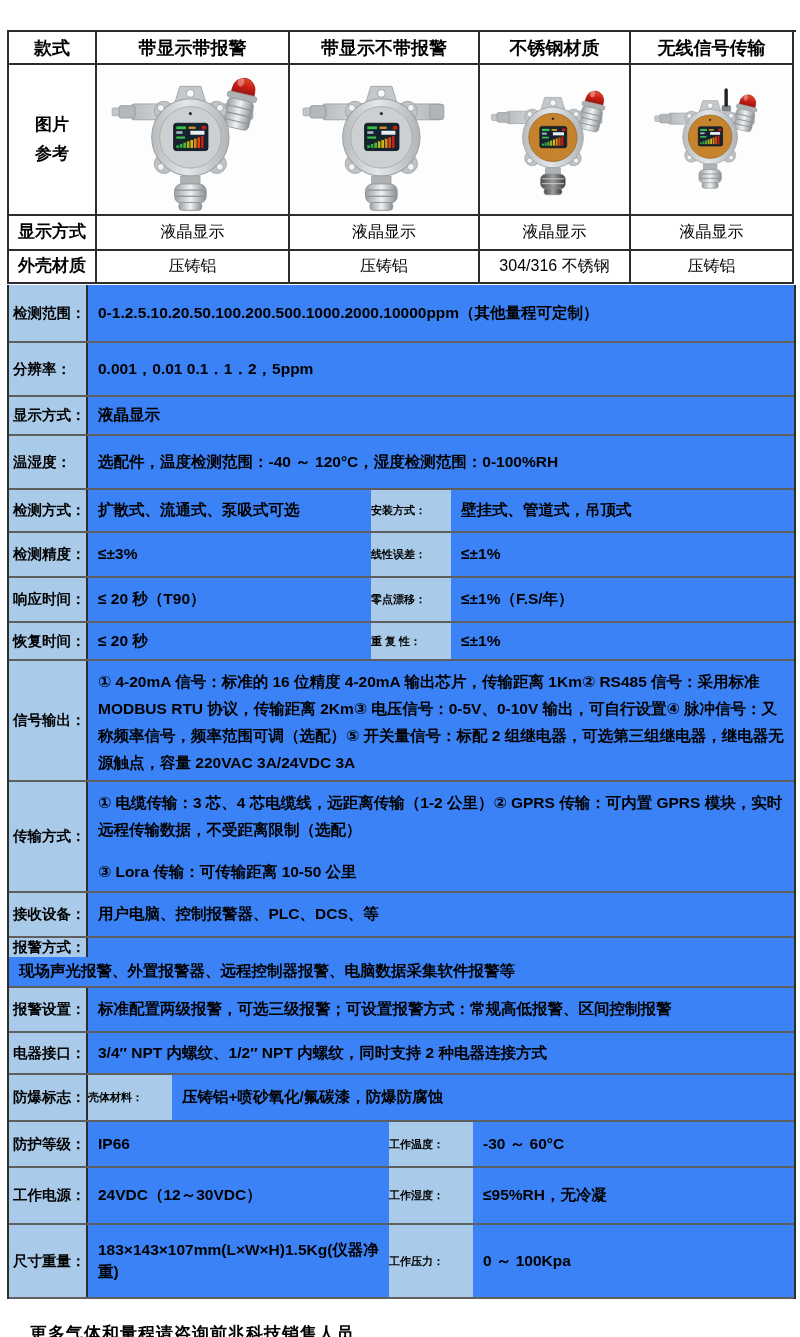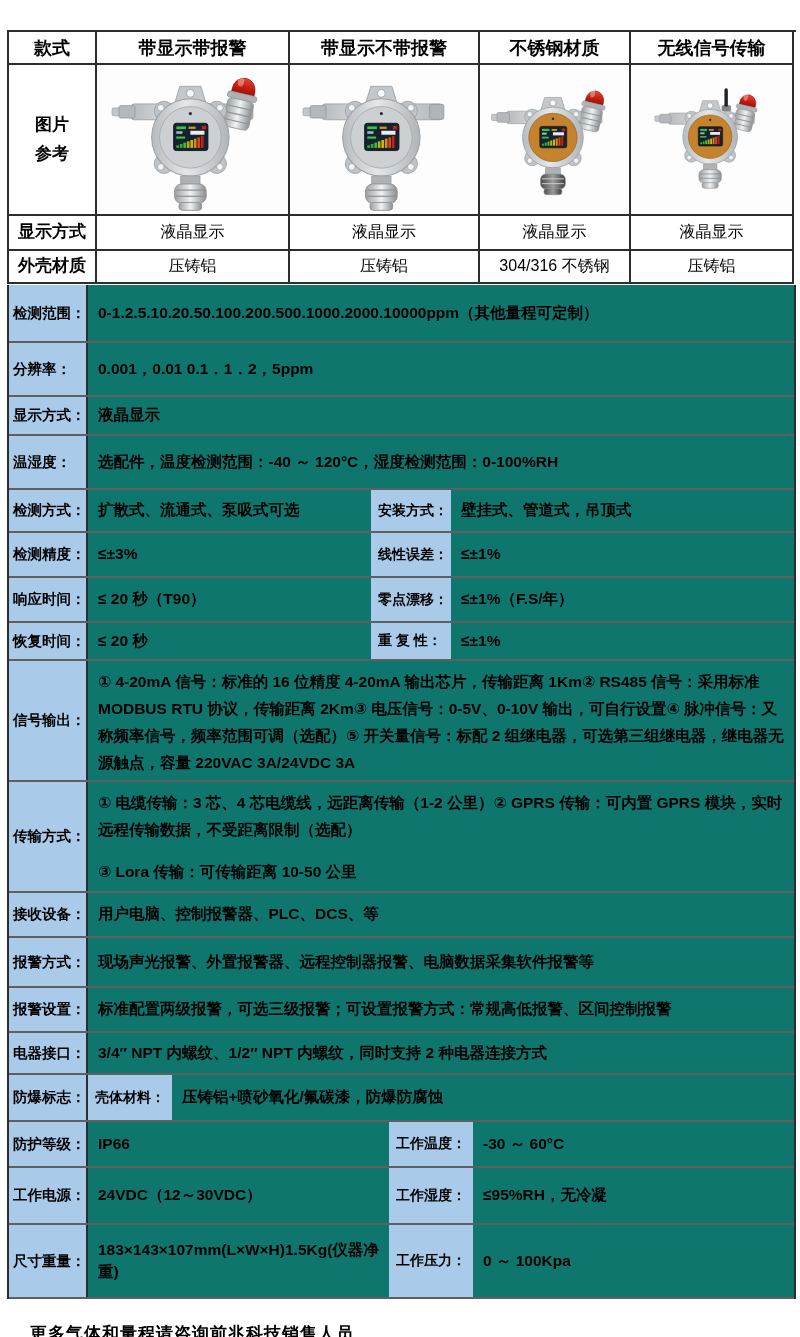--- a/index.html
+++ b/index.html
@@ -32,34 +32,34 @@
   .tt-label{font-weight:bold;font-size:17px;white-space:pre-line;text-align:center;line-height:1.7;}
   .tt-val{font-size:16px;}
   .img-cell{background:#fdfdfd;}
   .img-cell svg{display:block;}
 
   
   .spec-table{
     position:absolute;left:7px;top:285px;width:789px;
     border-left:2px solid var(--griddark);
     border-right:2px solid var(--griddark);
-    box-sizing:border-box;background:#0f766e;
+    box-sizing:border-box;background:#3b82f6;
   }
   .spec-row{display:flex;align-items:stretch;border-bottom:2px solid var(--rowline);box-sizing:border-box;}
   .s-label{
     width:79px;flex:none;background:var(--labelbg);
     border-right:2px solid var(--griddark);
     font-weight:bold;font-size:14.5px;
     display:flex;align-items:center;padding-left:4px;
     box-sizing:border-box;
   }
   .s-label2{
     width:80px;flex:none;background:var(--labelbg);
-    font-weight:bold;font-size:14px;
-    display:flex;align-items:center;padding-left:7px;
+    font-weight:bold;font-size:11px;
+    display:flex;align-items:center;padding-left:0;
     box-sizing:border-box;
   }
   .s-label2.l2l{width:84px;}
   .s-value{
     display:flex;align-items:center;
     padding-left:10px;padding-right:8px;
     font-size:15.5px;box-sizing:border-box;line-height:1.45;font-weight:bold;
   }
   .v1u{width:283px;flex:none;}
   .v1l{width:301px;flex:none;}
@@ -429,21 +429,21 @@
         <div class="s-label">传输方式：</div>
         <div class="s-value v2 block">
           <p>①  电缆传输：3 芯、4 芯电缆线，远距离传输（1-2 公里）② GPRS 传输：可内置 GPRS 模块，实时远程传输数据，不受距离限制（选配）</p>
           <p>③ Lora 传输：可传输距离 10-50 公里</p>
         </div>
       </div>
       <div class="spec-row" style="height: 45px;">
         <div class="s-label">接收设备：</div>
         <div class="s-value v2">用户电脑、控制报警器、PLC、DCS、等</div>
       </div>
-      <div class="spec-row" style="height: 50px;">
+      <div class="spec-row" style="height: 50px; flex-direction: column;">
         <div class="s-label">报警方式：</div>
         <div class="s-value v2">现场声光报警、外置报警器、远程控制器报警、电脑数据采集软件报警等</div>
       </div>
       <div class="spec-row" style="height: 45px;">
         <div class="s-label">报警设置：</div>
         <div class="s-value v2">标准配置两级报警，可选三级报警；可设置报警方式：常规高低报警、区间控制报警</div>
       </div>
       <div class="spec-row" style="height: 42px;">
         <div class="s-label">电器接口：</div>
         <div class="s-value v2">3/4″ NPT 内螺纹、1/2″ NPT 内螺纹，同时支持 2 种电器连接方式</div>

